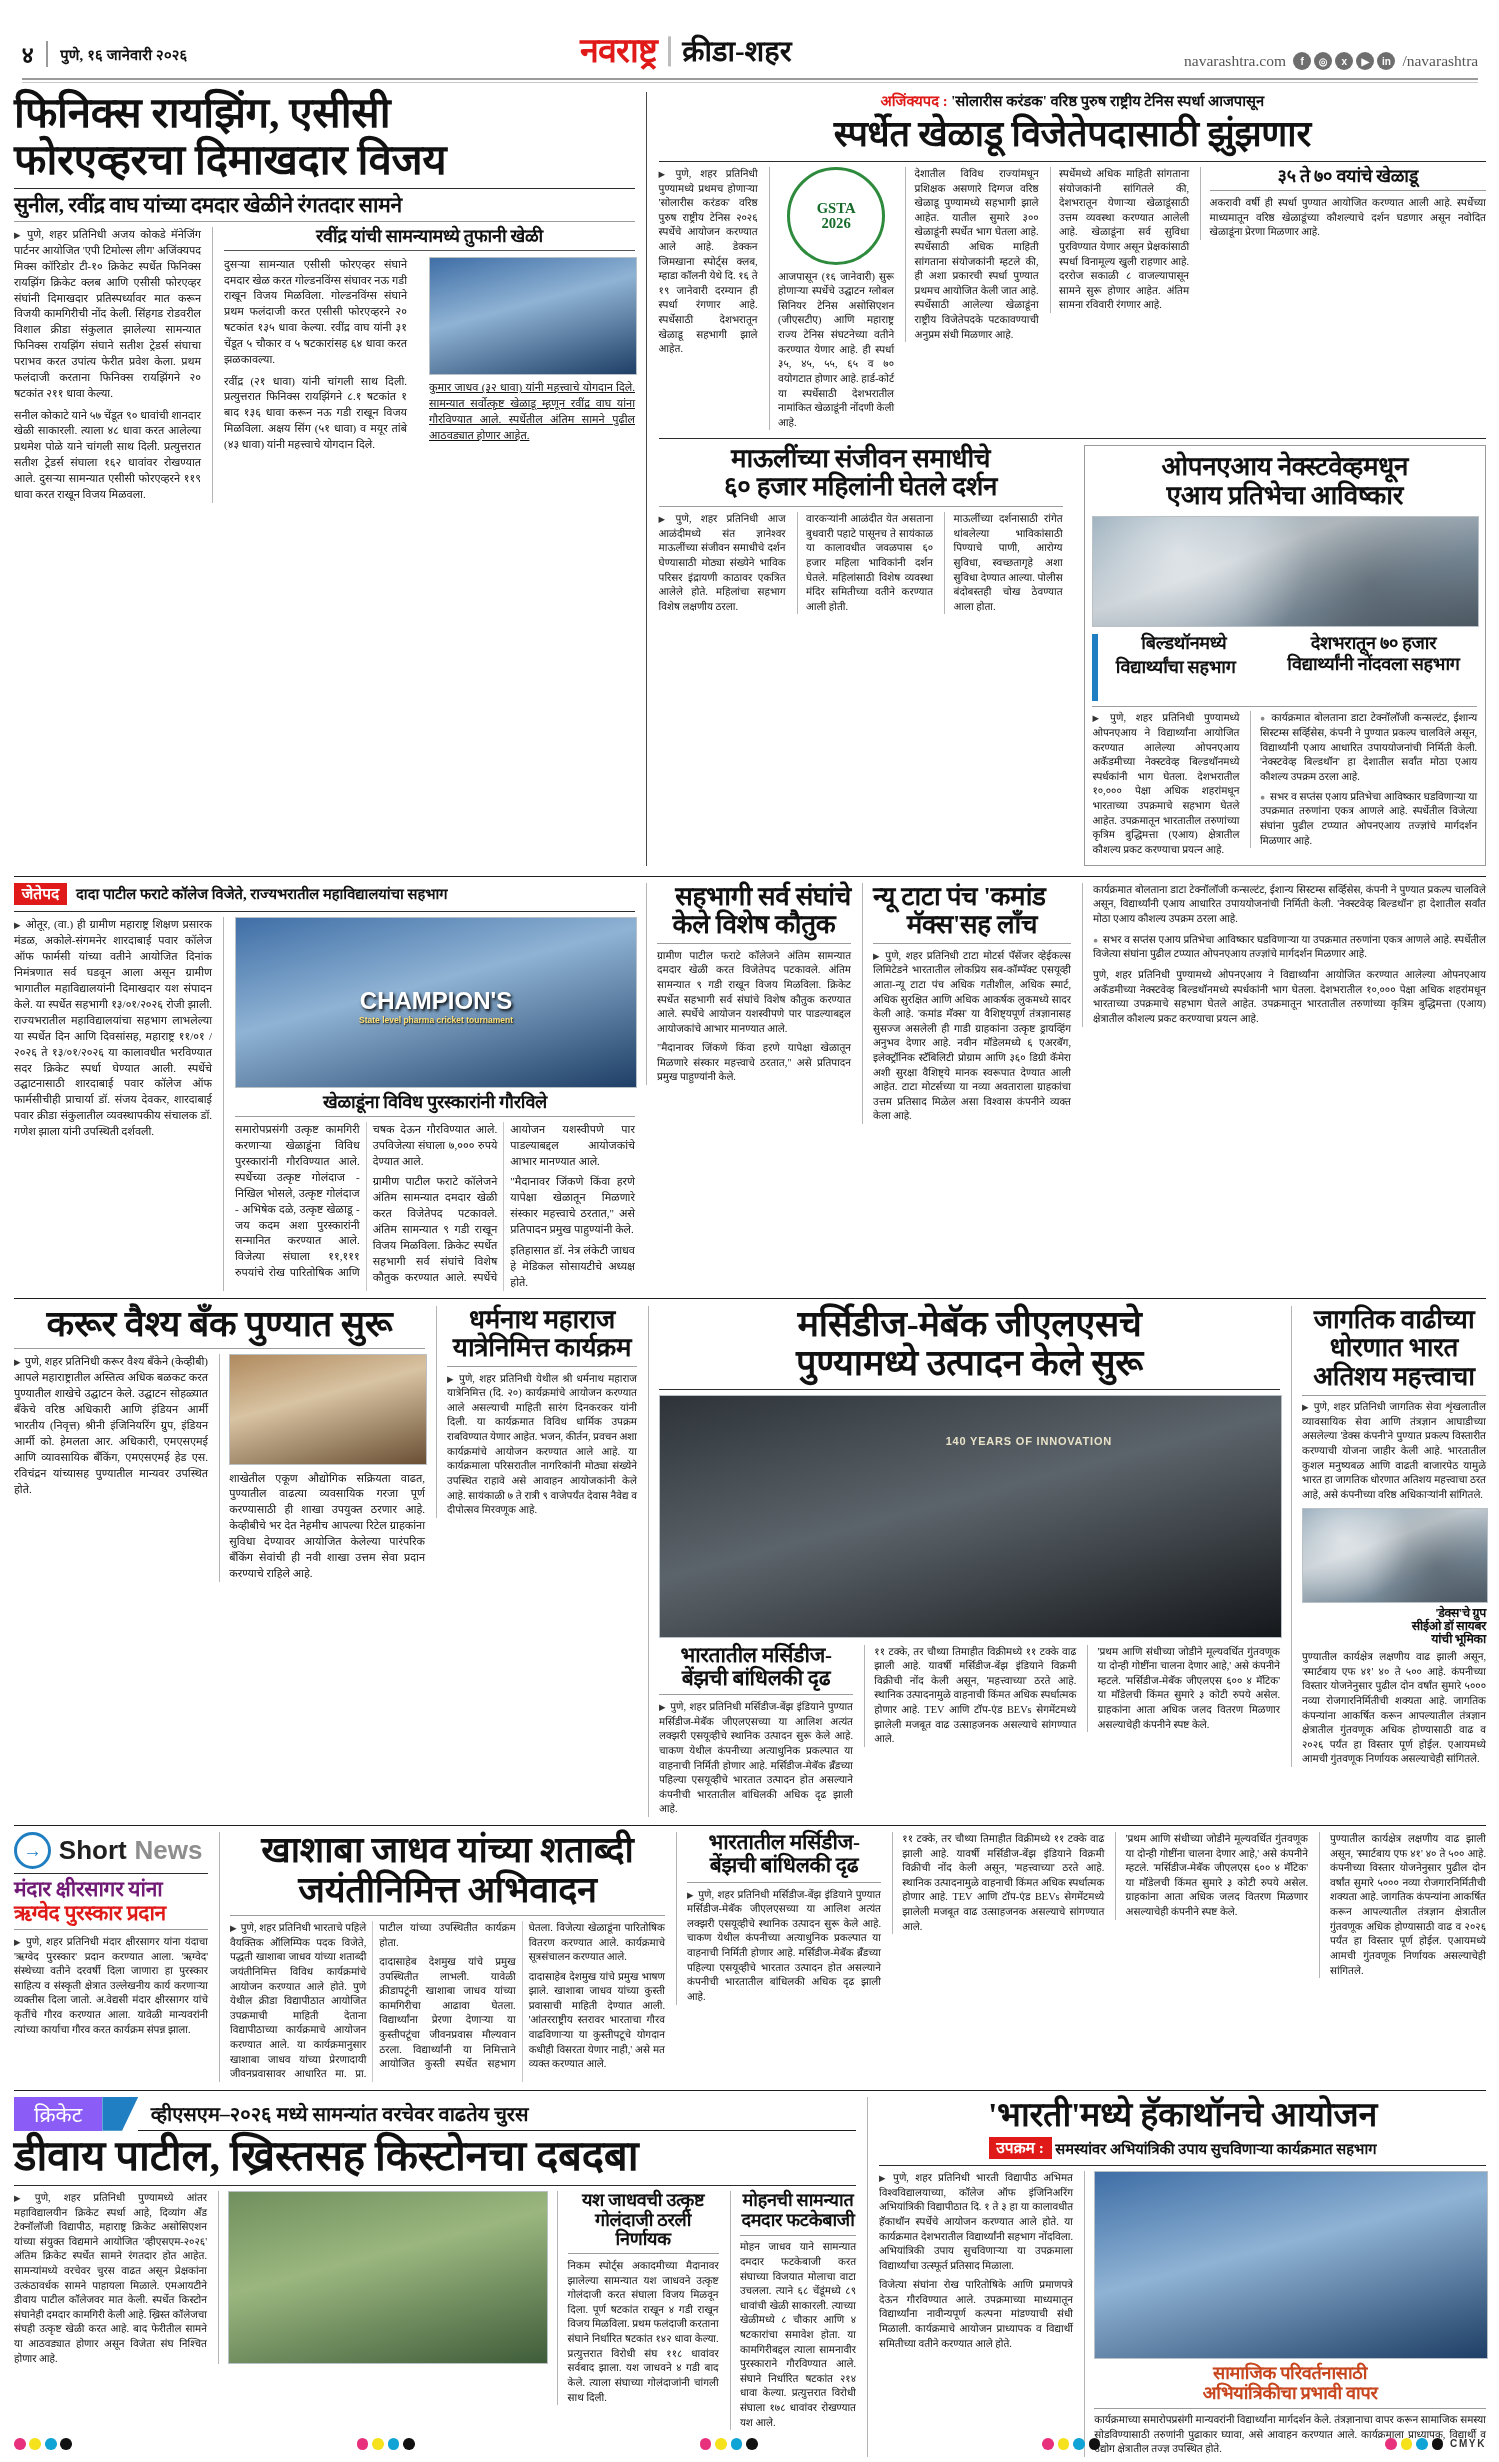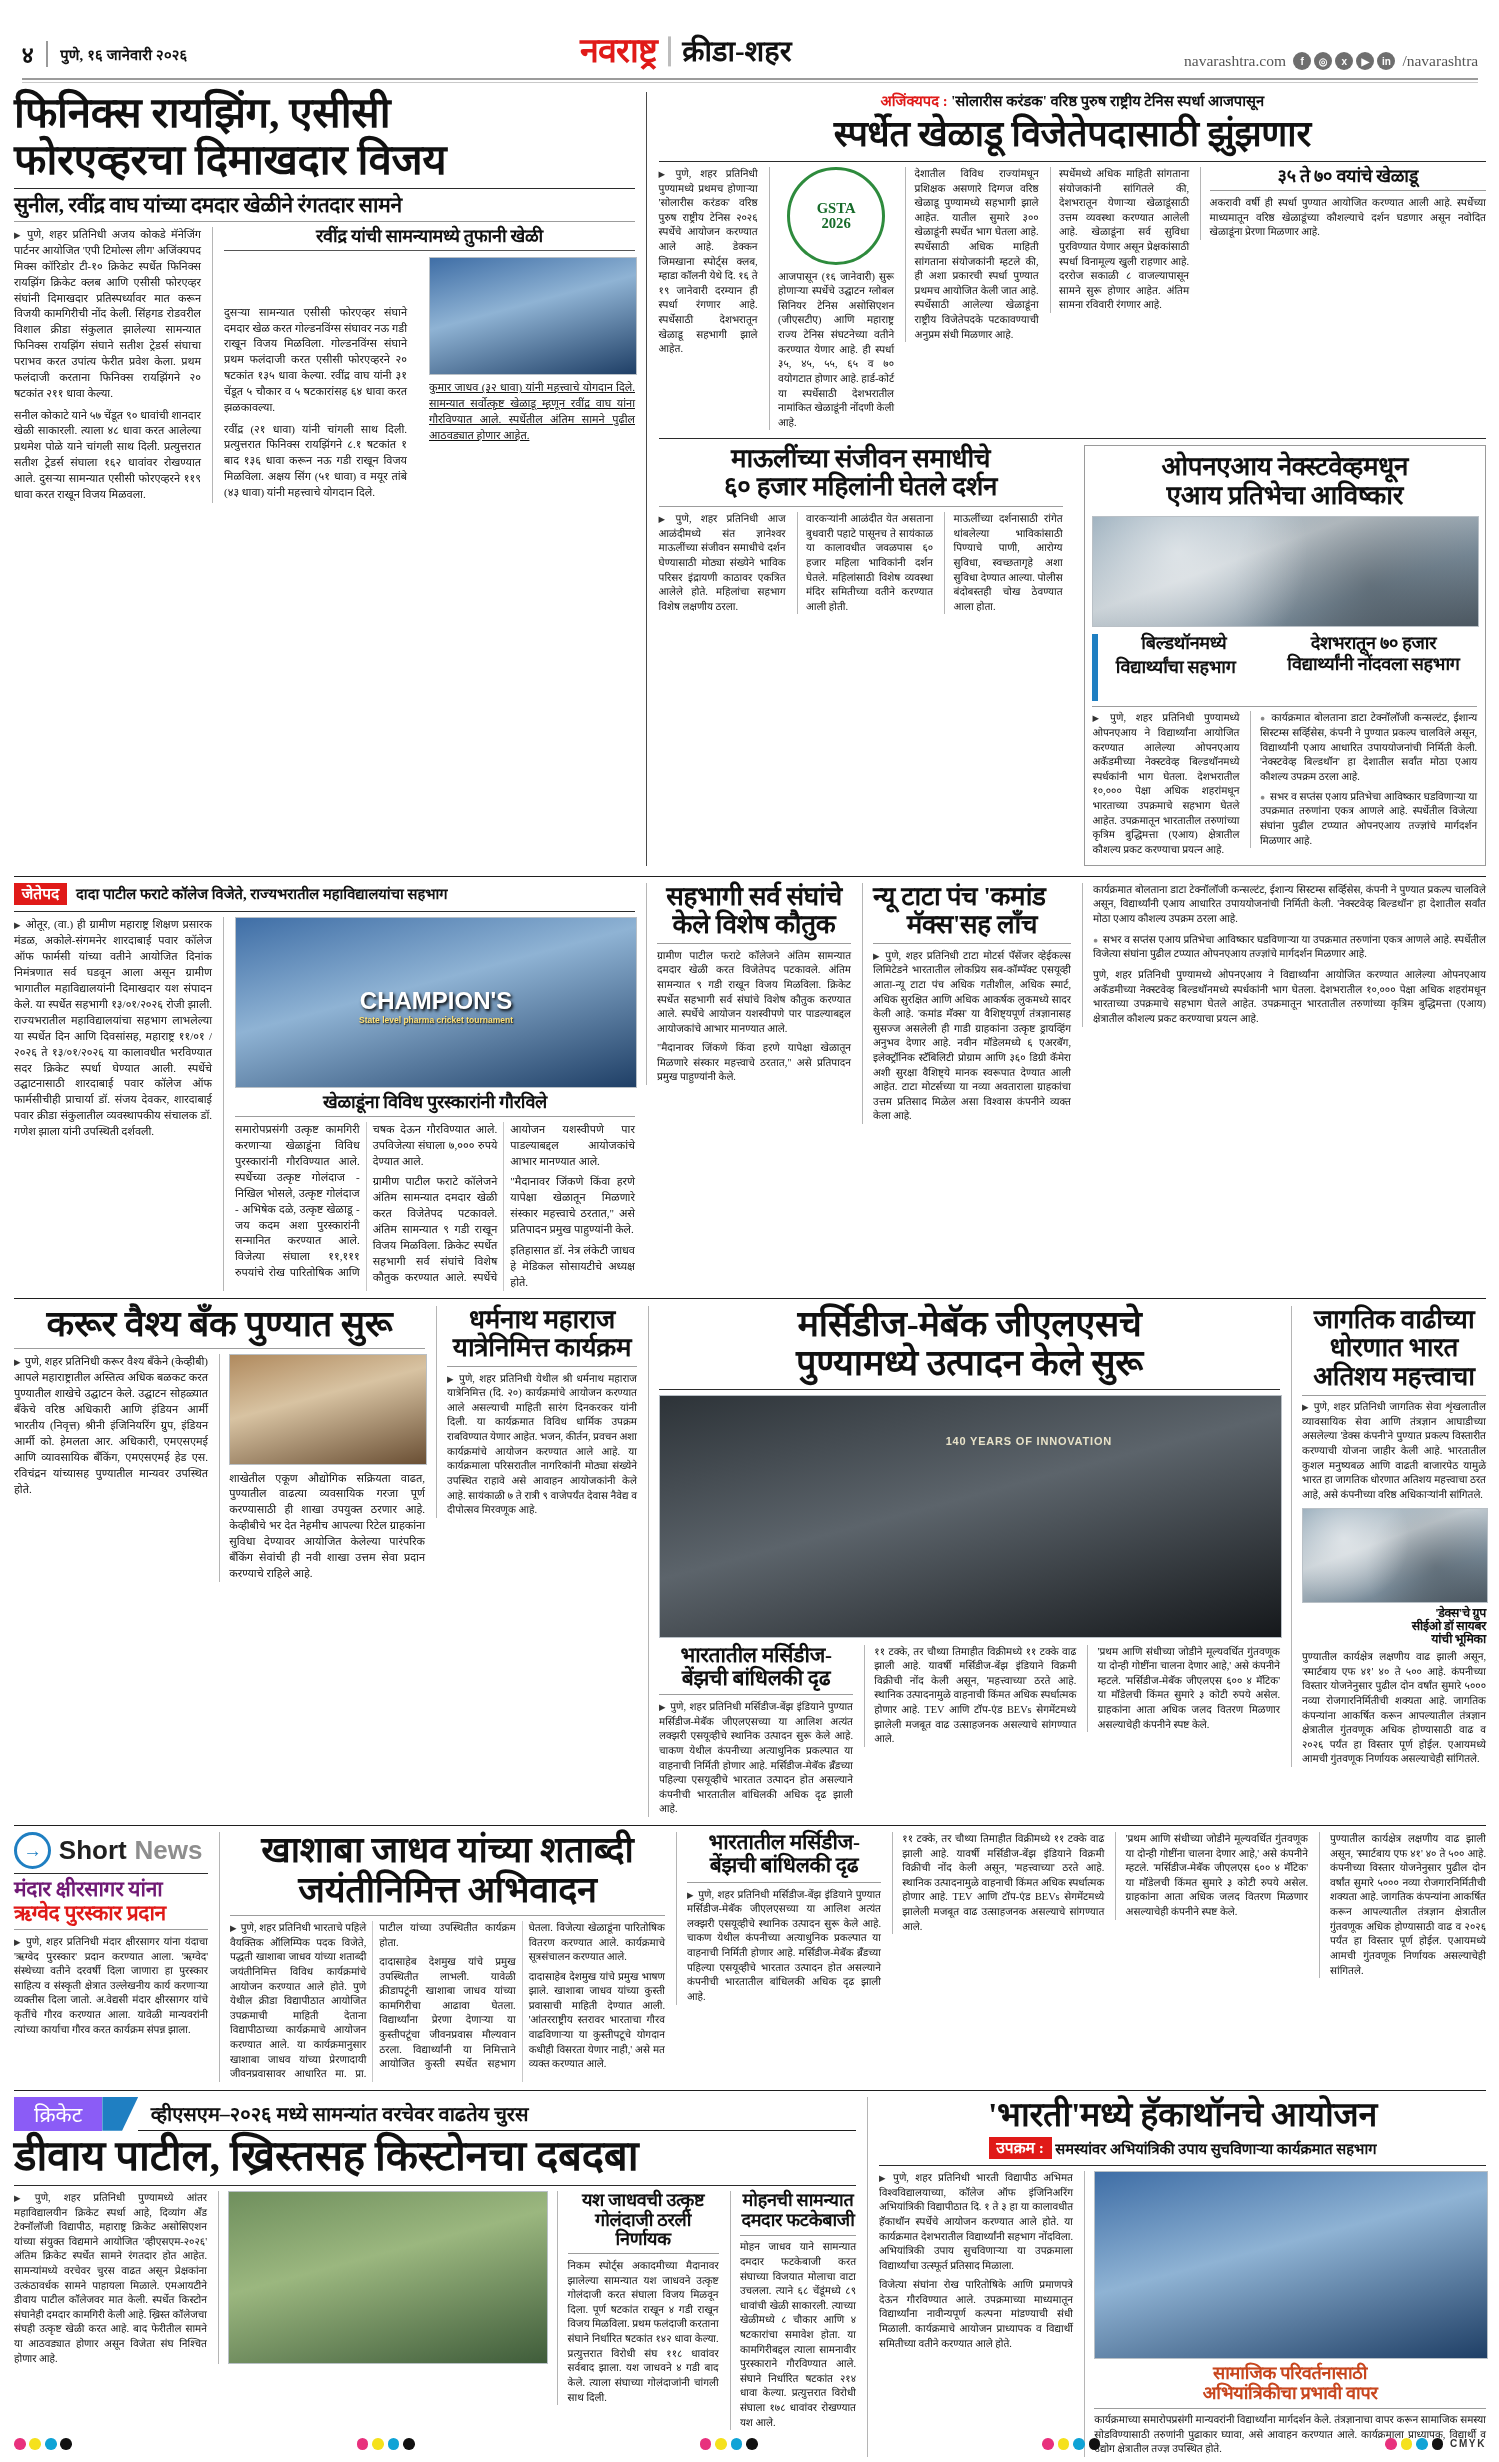--- a/index.html
+++ b/index.html
@@ -118,21 +118,21 @@
       <div class="hr-thin"></div>
 
       <div class="flexrow" style="margin-top:3.1px;">
         <div style="width:198px;">
           <p class="body-txt lead">पुणे, शहर प्रतिनिधी अजय कोकडे मॅनेजिंग पार्टनर आयोजित 'एपी टिमोल्स लीग' अजिंक्यपद मिक्स कॉरिडोर टी-१० क्रिकेट स्पर्धेत फिनिक्स रायझिंग क्रिकेट क्लब आणि एसीसी फोरएव्हर संघांनी दिमाखदार प्रतिस्पर्ध्यावर मात करून विजयी कामगिरीची नोंद केली. सिंहगड रोडवरील विशाल क्रीडा संकुलात झालेल्या सामन्यात फिनिक्स रायझिंग संघाने सतीश ट्रेडर्स संघाचा पराभव करत उपांत्य फेरीत प्रवेश केला. प्रथम फलंदाजी करताना फिनिक्स रायझिंगने २० षटकांत २११ धावा केल्या.</p>
           <p class="body-txt" style="margin-top:5.4px;">सनील कोकाटे याने ५७ चेंडूत ९० धावांची शानदार खेळी साकारली. त्याला ४८ धावा करत आलेल्या प्रथमेश पोळे याने चांगली साथ दिली. प्रत्युत्तरात सतीश ट्रेडर्स संघाला १६२ धावांवर रोखण्यात आले. दुसऱ्या सामन्यात एसीसी फोरएव्हरने ११९ धावा करत राखून विजय मिळवला.</p>
         </div>
         <div class="vr" style="width:411px;padding-left:11px;">
           <h3 class="hl hl-xs" style="text-align:center;border-bottom:0.8px solid #555;padding-bottom:4.7px;">रवींद्र यांची सामन्यामध्ये तुफानी खेळी</h3>
           <div class="flexrow" style="margin-top:5.4px;">
-            <div style="width:194px;margin-top:48px;">
+            <div style="width:194px;">
               <p class="body-txt">दुसऱ्या सामन्यात एसीसी फोरएव्हर संघाने दमदार खेळ करत गोल्डनविंग्स संघावर नऊ गडी राखून विजय मिळविला. गोल्डनविंग्स संघाने प्रथम फलंदाजी करत एसीसी फोरएव्हरने २० षटकांत १३५ धावा केल्या. रवींद्र वाघ यांनी ३१ चेंडूत ५ चौकार व ५ षटकारांसह ६४ धावा करत झळकावल्या.</p>
               <p class="body-txt" style="margin-top:5.4px;">रवींद्र (२१ धावा) यांनी चांगली साथ दिली. प्रत्युत्तरात फिनिक्स रायझिंगने ८.१ षटकांत १ बाद १३६ धावा करून नऊ गडी राखून विजय मिळविला. अक्षय सिंग (५१ धावा) व मयूर तांबे (४३ धावा) यांनी महत्त्वाचे योगदान दिले.</p>
             </div>
             <div style="width:206px;padding-left:11px;">
               <div class="photo ph-blue" style="width:206px;height:116px;"></div>
               <p class="body-txt" style="margin-top:5.4px;text-decoration:underline;">कुमार जाधव (३२ धावा) यांनी महत्त्वाचे योगदान दिले. सामन्यात सर्वोत्कृष्ट खेळाडू म्हणून रवींद्र वाघ यांना गौरविण्यात आले. स्पर्धेतील अंतिम सामने पुढील आठवड्यात होणार आहेत.</p>
             </div>
           </div>
         </div>
       </div>
@@ -245,21 +245,21 @@
             <p class="body-txt">समारोपप्रसंगी उत्कृष्ट कामगिरी करणाऱ्या खेळाडूंना विविध पुरस्कारांनी गौरविण्यात आले. स्पर्धेच्या उत्कृष्ट गोलंदाज - निखिल भोसले, उत्कृष्ट गोलंदाज - अभिषेक दळे, उत्कृष्ट खेळाडू - जय कदम अशा पुरस्कारांनी सन्मानित करण्यात आले. विजेत्या संघाला ११,१११ रुपयांचे रोख पारितोषिक आणि चषक देऊन गौरविण्यात आले. उपविजेत्या संघाला ७,००० रुपये देण्यात आले.</p>
             <p class="body-txt" style="margin-top:4.7px;">ग्रामीण पाटील फराटे कॉलेजने अंतिम सामन्यात दमदार खेळी करत विजेतेपद पटकावले. अंतिम सामन्यात ९ गडी राखून विजय मिळविला. क्रिकेट स्पर्धेत सहभागी सर्व संघांचे विशेष कौतुक करण्यात आले. स्पर्धेचे आयोजन यशस्वीपणे पार पाडल्याबद्दल आयोजकांचे आभार मानण्यात आले.</p>
             <p class="body-txt" style="margin-top:4.7px;">"मैदानावर जिंकणे किंवा हरणे यापेक्षा खेळातून मिळणारे संस्कार महत्त्वाचे ठरतात," असे प्रतिपादन प्रमुख पाहुण्यांनी केले.</p>
             <p class="body-txt" style="margin-top:4.7px;">इतिहासात डॉ. नेत्र लंकेटी जाधव हे मेडिकल सोसायटीचे अध्यक्ष होते.</p>
           </div>
         </div>
       </div>
     </div>
 
     <div class="vr" style="width:194px;padding-left:10px;">
-      <h3 class="hl hl-md" style="text-align:center;">सहभागी सर्व संघांचे</h3>
+      <h3 class="hl hl-md" style="text-align:right;">सहभागी सर्व संघांचे</h3>
       <h3 class="hl hl-md" style="text-align:center;margin-top:1.6px;">केले विशेष कौतुक</h3>
       <div class="hr-thin"></div>
       <p class="body-txt sm">ग्रामीण पाटील फराटे कॉलेजने अंतिम सामन्यात दमदार खेळी करत विजेतेपद पटकावले. अंतिम सामन्यात ९ गडी राखून विजय मिळविला. क्रिकेट स्पर्धेत सहभागी सर्व संघांचे विशेष कौतुक करण्यात आले. स्पर्धेचे आयोजन यशस्वीपणे पार पाडल्याबद्दल आयोजकांचे आभार मानण्यात आले.</p>
       <p class="body-txt sm" style="margin-top:4.7px;">"मैदानावर जिंकणे किंवा हरणे यापेक्षा खेळातून मिळणारे संस्कार महत्त्वाचे ठरतात," असे प्रतिपादन प्रमुख पाहुण्यांनी केले.</p>
     </div>
 
     <div class="vr" style="width:198px;padding-left:10px;">
       <h3 class="hl hl-md" style="">न्यू टाटा पंच 'कमांड</h3>
       <h3 class="hl hl-md" style="text-align:center;margin-top:1.6px;">मॅक्स'सह लाँच</h3>
       <div class="hr-thin"></div>

